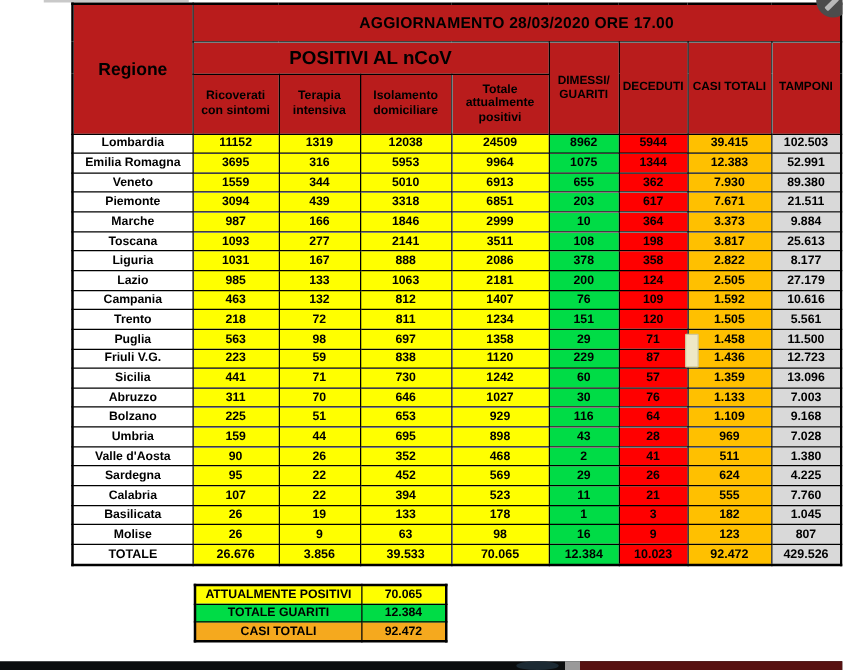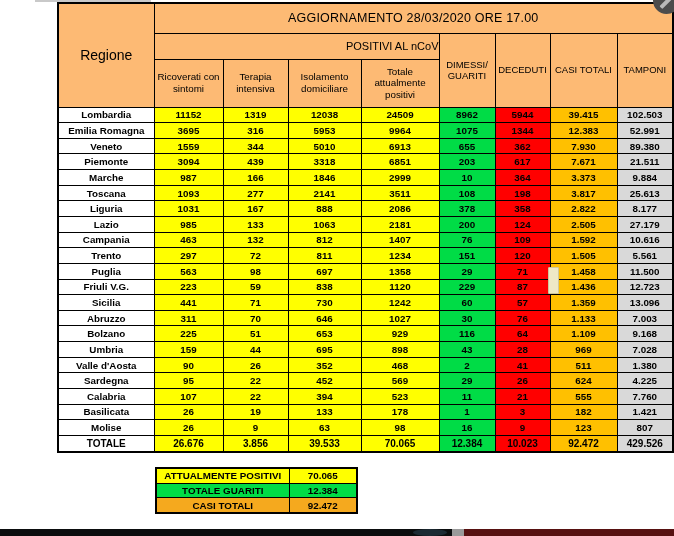--- a/index.html
+++ b/index.html
@@ -16,24 +16,24 @@
   
   .main-table{position:absolute;left:57px;top:2px;}
   .main-table table{
     border-collapse:collapse;table-layout:fixed;
     width:615px;height:451px;border:2.5px solid #000;background:#fff;
   }
   .main-table th,.main-table td{
     border:1.5px solid #000;padding:0;text-align:center;vertical-align:middle;
     overflow:hidden;color:#000;
   }
-  .main-table thead th{background:#fdba74;font-weight:normal;}
+  .main-table thead th{background:#b91c1c;font-weight:bold;}
   th.title-cell{font-size:12.5px;letter-spacing:.2px;}
   th.regione-cell{font-size:14px;}
-  th.group-cell{font-size:11px;text-align:right;}
+  th.group-cell{font-size:15px;}
   th.sub-cell{font-size:9.8px;line-height:1.18;white-space:normal;padding:0 2px;}
   th.right-cell{font-size:9.5px;line-height:1.2;white-space:normal;padding:0 1px;}
   th.casi-h{background:#ffc000;}
   .main-table tbody td{font-size:9.8px;font-weight:bold;white-space:nowrap;}
   td.region-cell{background:#ffffff;font-size:9.8px;}
   td.col-y{background:#ffff00;}
   td.col-g{background:#00dc46;}
   td.col-r{background:#ff0000;}
   td.col-o{background:#ffc000;margin-top:32px;}
   td.col-gy{background:#d9d9d9;}
@@ -206,21 +206,21 @@
             <td class="col-y">132</td>
             <td class="col-y">812</td>
             <td class="col-y">1407</td>
             <td class="col-g">76</td>
             <td class="col-r">109</td>
             <td class="col-o">1.592</td>
             <td class="col-gy">10.616</td>
           </tr>
           <tr>
             <td class="region-cell">Trento</td>
-            <td class="col-y">297</td>
+            <td class="col-y">218</td>
             <td class="col-y">72</td>
             <td class="col-y">811</td>
             <td class="col-y">1234</td>
             <td class="col-g">151</td>
             <td class="col-r">120</td>
             <td class="col-o">1.505</td>
             <td class="col-gy">5.561</td>
           </tr>
           <tr>
             <td class="region-cell">Puglia</td>
@@ -323,21 +323,21 @@
           </tr>
           <tr>
             <td class="region-cell">Basilicata</td>
             <td class="col-y">26</td>
             <td class="col-y">19</td>
             <td class="col-y">133</td>
             <td class="col-y">178</td>
             <td class="col-g">1</td>
             <td class="col-r">3</td>
             <td class="col-o">182</td>
-            <td class="col-gy">1.421</td>
+            <td class="col-gy">1.045</td>
           </tr>
           <tr>
             <td class="region-cell">Molise</td>
             <td class="col-y">26</td>
             <td class="col-y">9</td>
             <td class="col-y">63</td>
             <td class="col-y">98</td>
             <td class="col-g">16</td>
             <td class="col-r">9</td>
             <td class="col-o">123</td>

